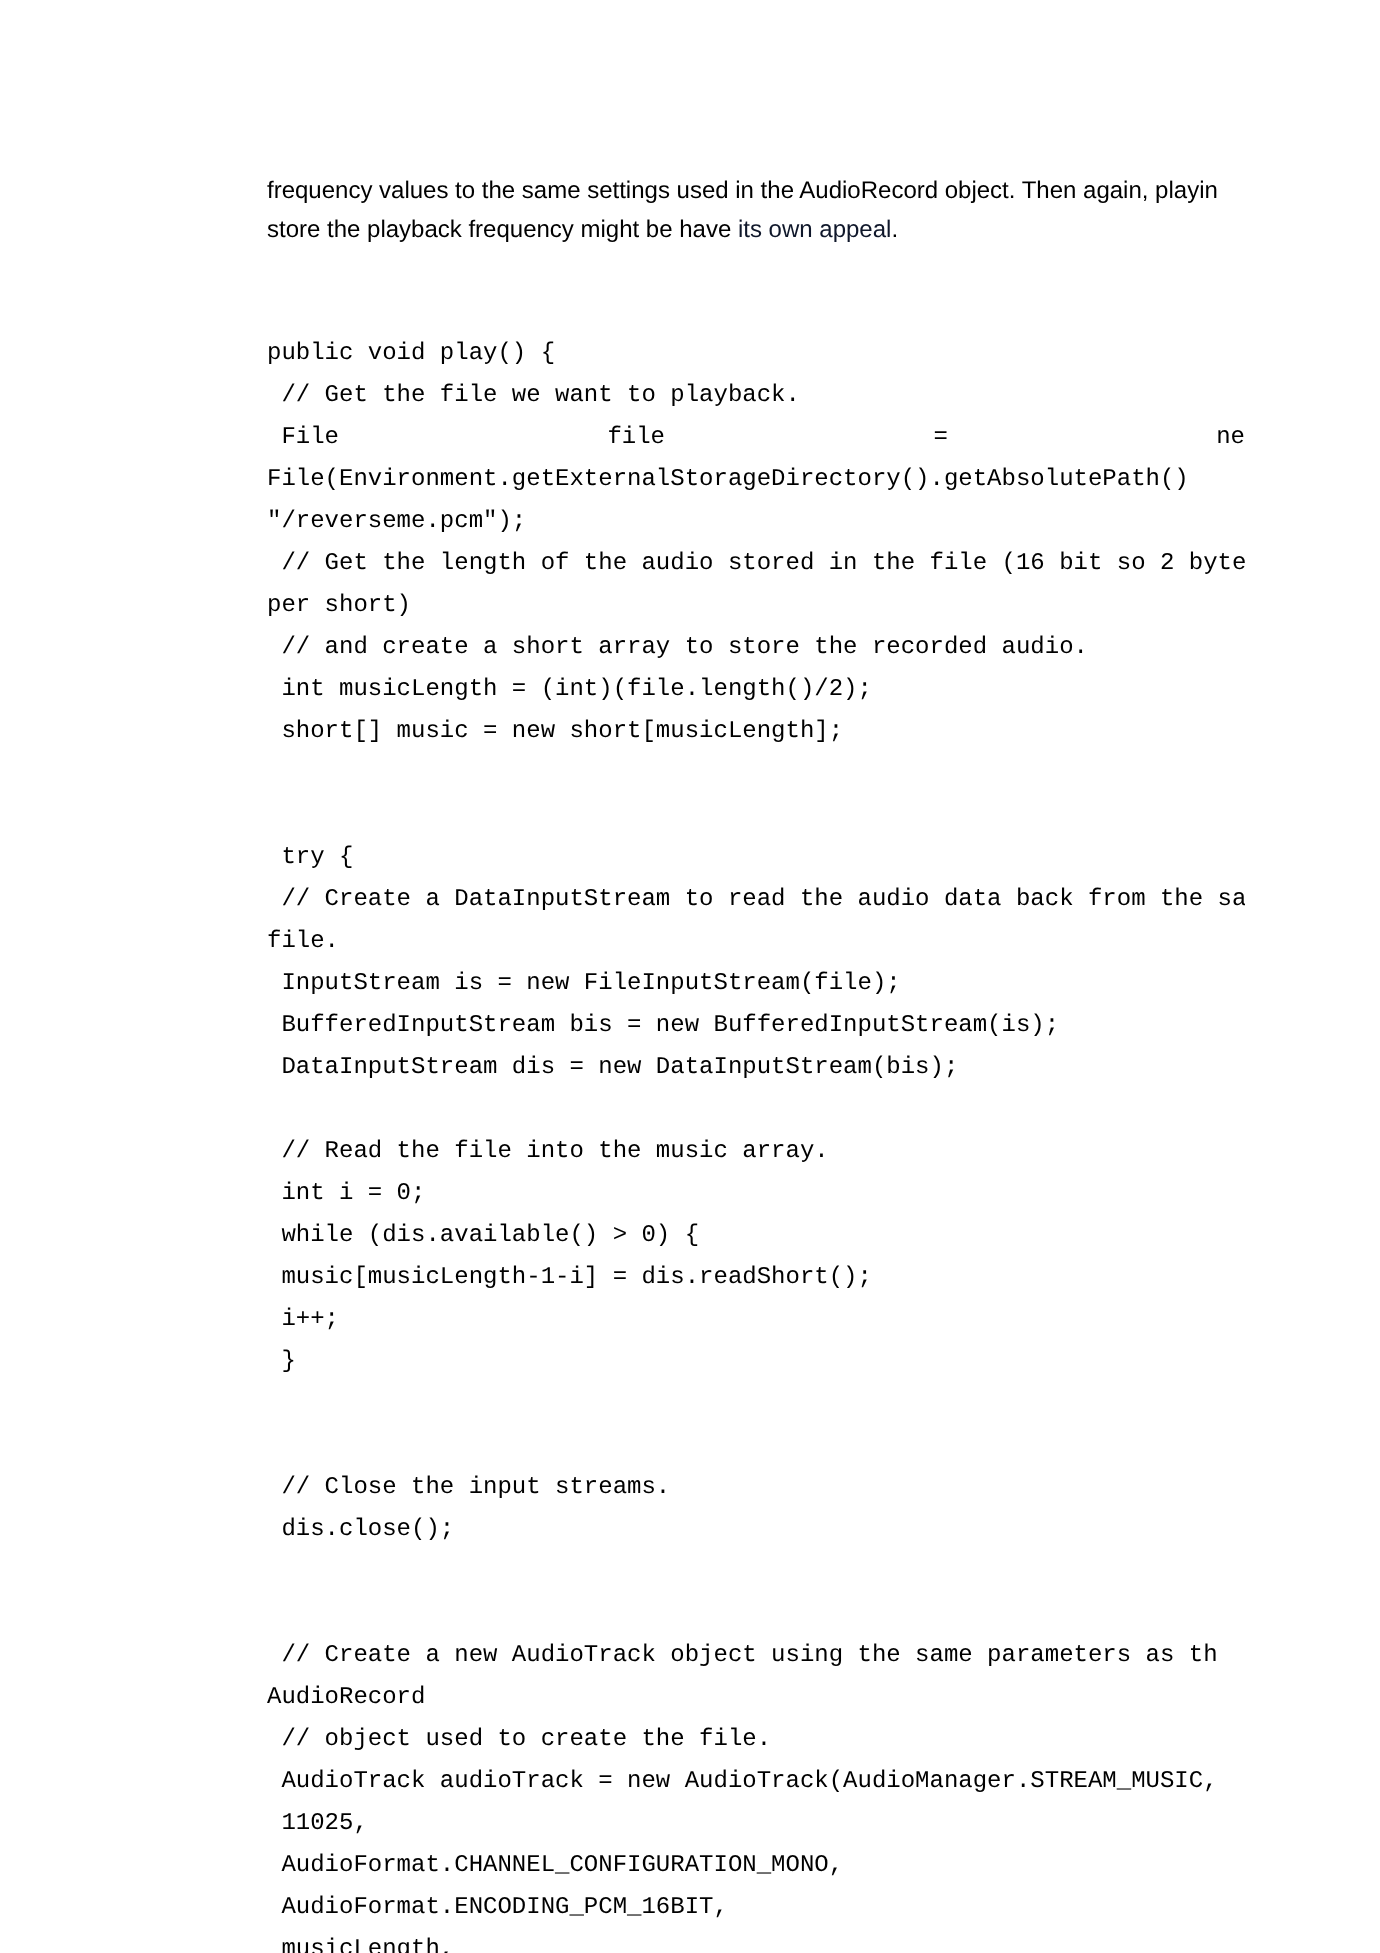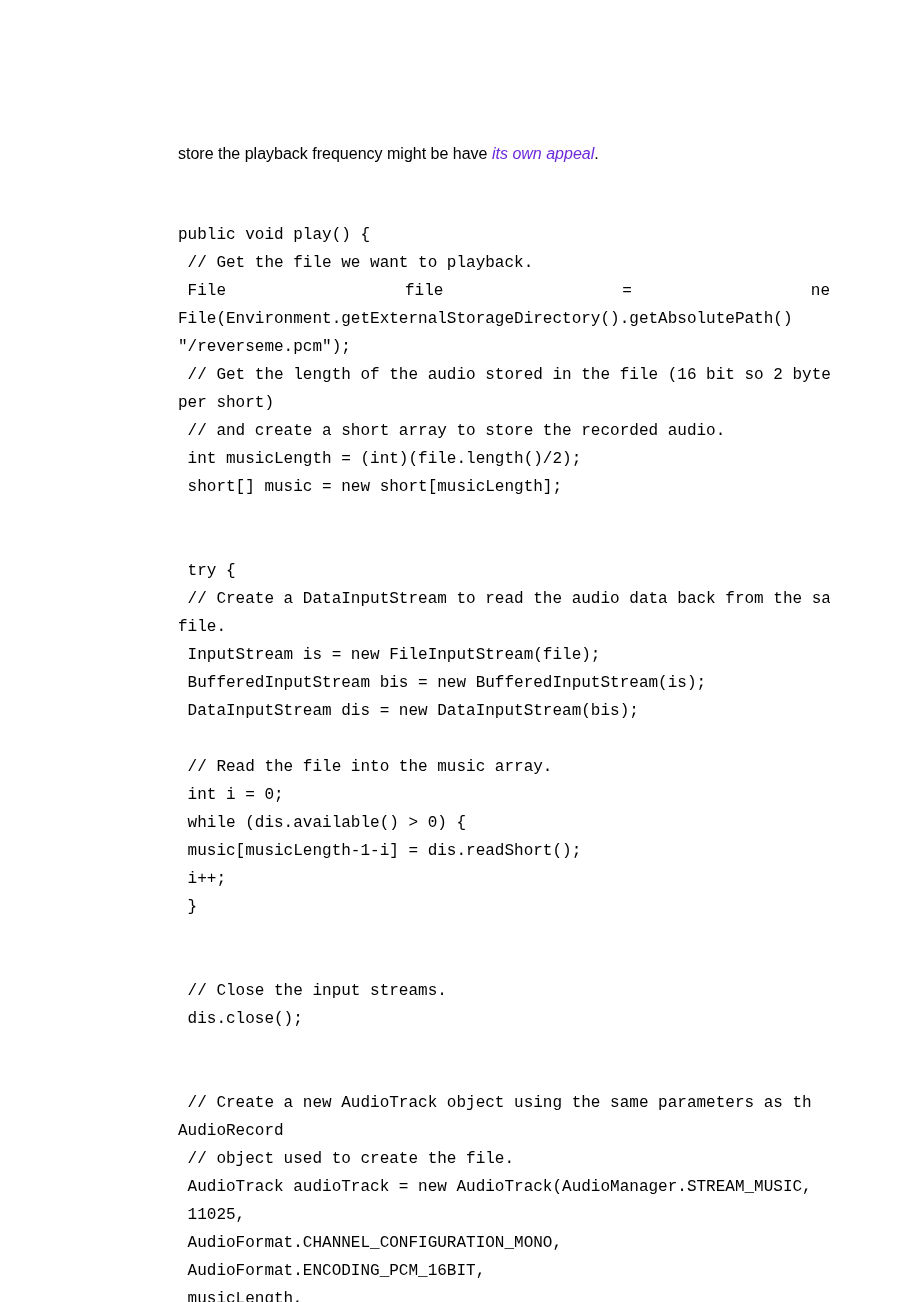--- a/index.html
+++ b/index.html
@@ -14,22 +14,21 @@
       box-sizing: border-box;
       padding: 115px 90px 80px 178px;
       position: relative;
     }
     .prose {
       font-size: 16px;
       line-height: 1.6;
       color: #000;
     }
     .prose .link {
-      color: #6d28d9;
-      font-style: italic;
+      color: #0f172a;
     }
     .code {
       font-family: "Courier New", Courier, monospace;
       font-size: 16px;
       line-height: 1.75;
       white-space: pre;
       margin-top: 55px;
       color: #000;
       overflow: hidden;
     }
@@ -39,18 +38,18 @@
     }
     .code .justify > span {
       white-space: pre;
     }
   </style>
 </head>
 <body>
 
 <div class="page">
   <div class="prose">
-    <br>
+    <span>frequency values to the same settings used in the AudioRecord object. Then again, playin</span><br>
     <span>store the playback frequency might be have </span><span class="link">its own appeal</span><span>.</span>
   </div>
 
   <div class="code"><div>public void play() {</div><div> // Get the file we want to playback.</div><div class="justify"><span> File</span><span>file</span><span>=</span><span>ne</span></div><div>File(Environment.getExternalStorageDirectory().getAbsolutePath()  </div><div>"/reverseme.pcm");</div><div> // Get the length of the audio stored in the file (16 bit so 2 byte</div><div>per short)</div><div> // and create a short array to store the recorded audio.</div><div> int musicLength = (int)(file.length()/2);</div><div> short[] music = new short[musicLength];</div><div>&nbsp;</div><div>&nbsp;</div><div> try {</div><div> // Create a DataInputStream to read the audio data back from the save</div><div>file.</div><div> InputStream is = new FileInputStream(file);</div><div> BufferedInputStream bis = new BufferedInputStream(is);</div><div> DataInputStream dis = new DataInputStream(bis);</div><div>&nbsp;</div><div> // Read the file into the music array.</div><div> int i = 0;</div><div> while (dis.available() &gt; 0) {</div><div> music[musicLength-1-i] = dis.readShort();</div><div> i++;</div><div> }</div><div>&nbsp;</div><div>&nbsp;</div><div> // Close the input streams.</div><div> dis.close();</div><div>&nbsp;</div><div>&nbsp;</div><div> // Create a new AudioTrack object using the same parameters as th</div><div>AudioRecord</div><div> // object used to create the file.</div><div> AudioTrack audioTrack = new AudioTrack(AudioManager.STREAM_MUSIC,</div><div> 11025,</div><div> AudioFormat.CHANNEL_CONFIGURATION_MONO,</div><div> AudioFormat.ENCODING_PCM_16BIT,</div><div> musicLength,</div></div>
 </div>
 
 </body></html>

